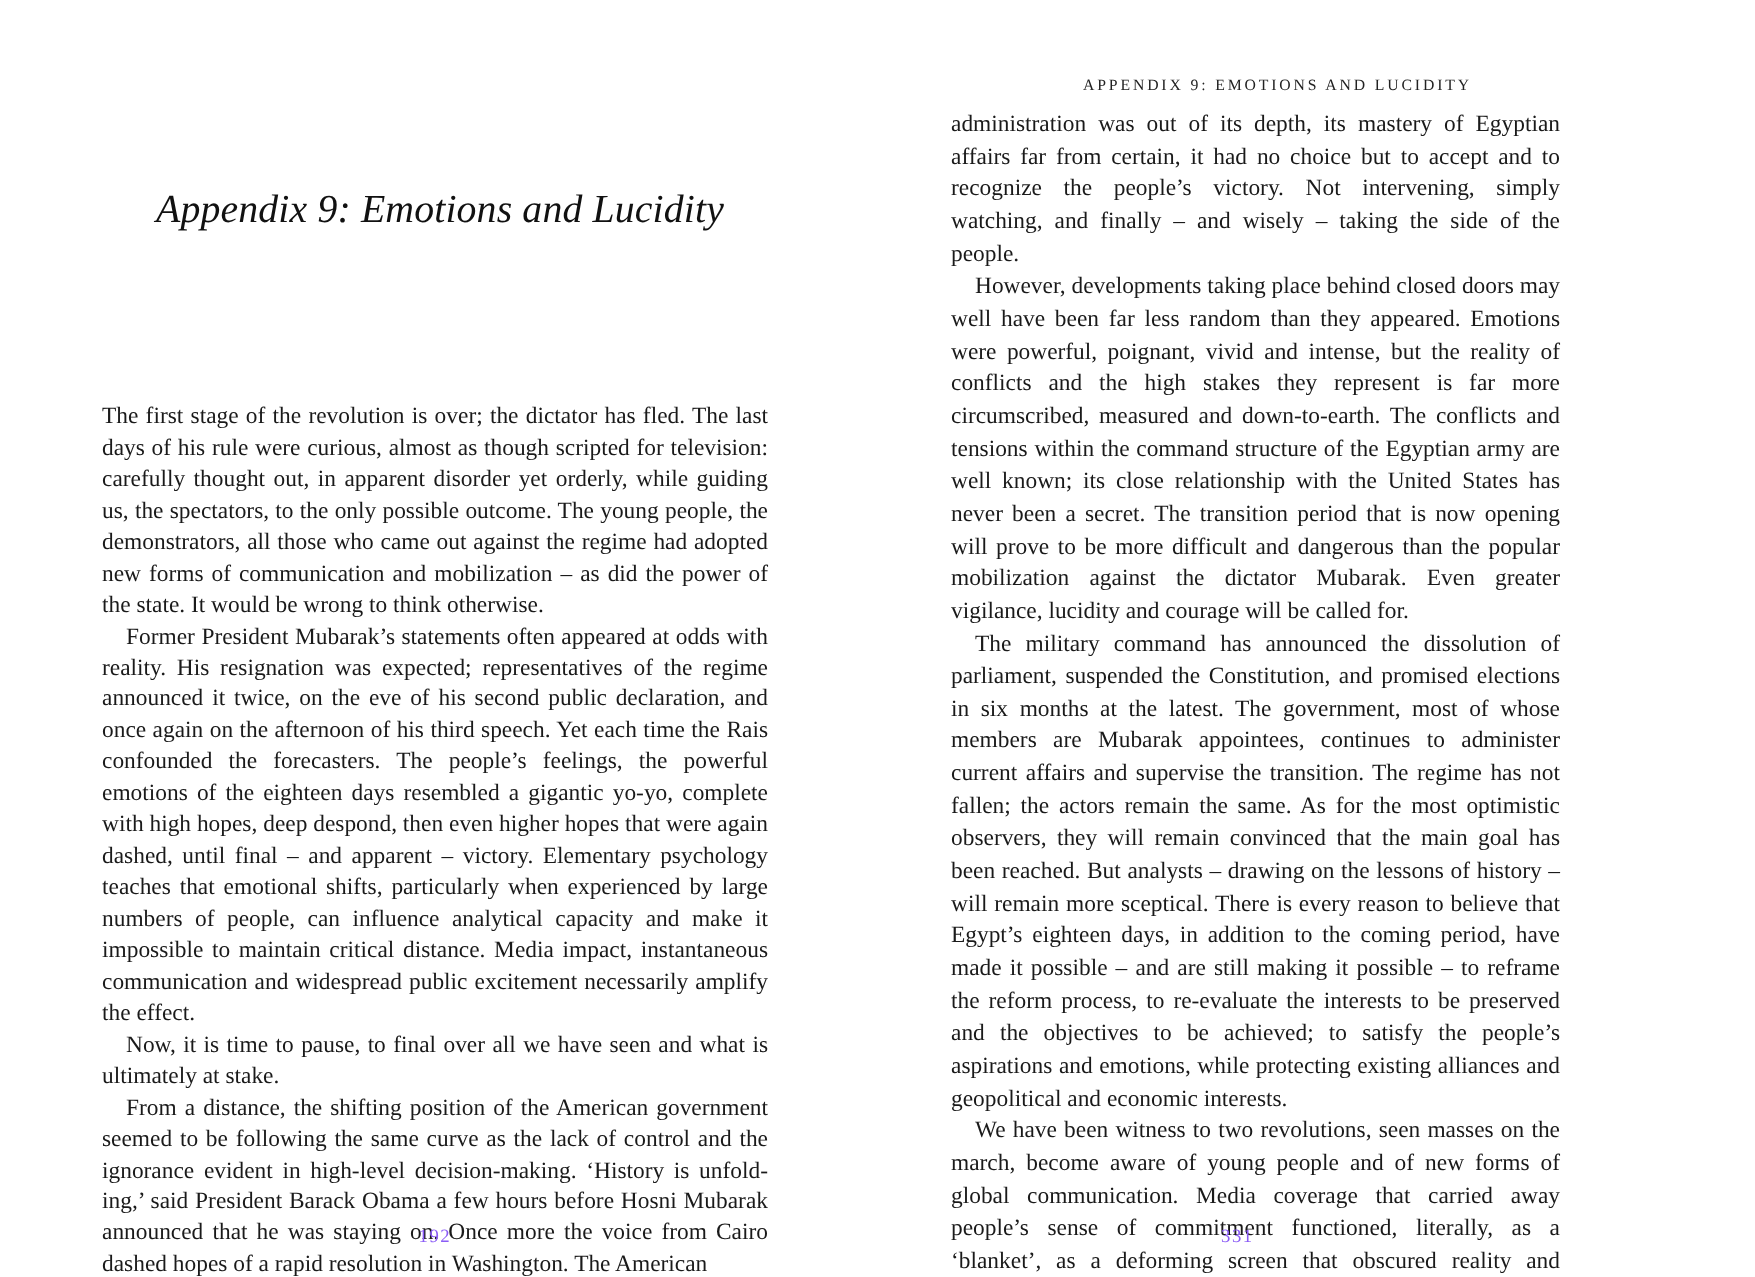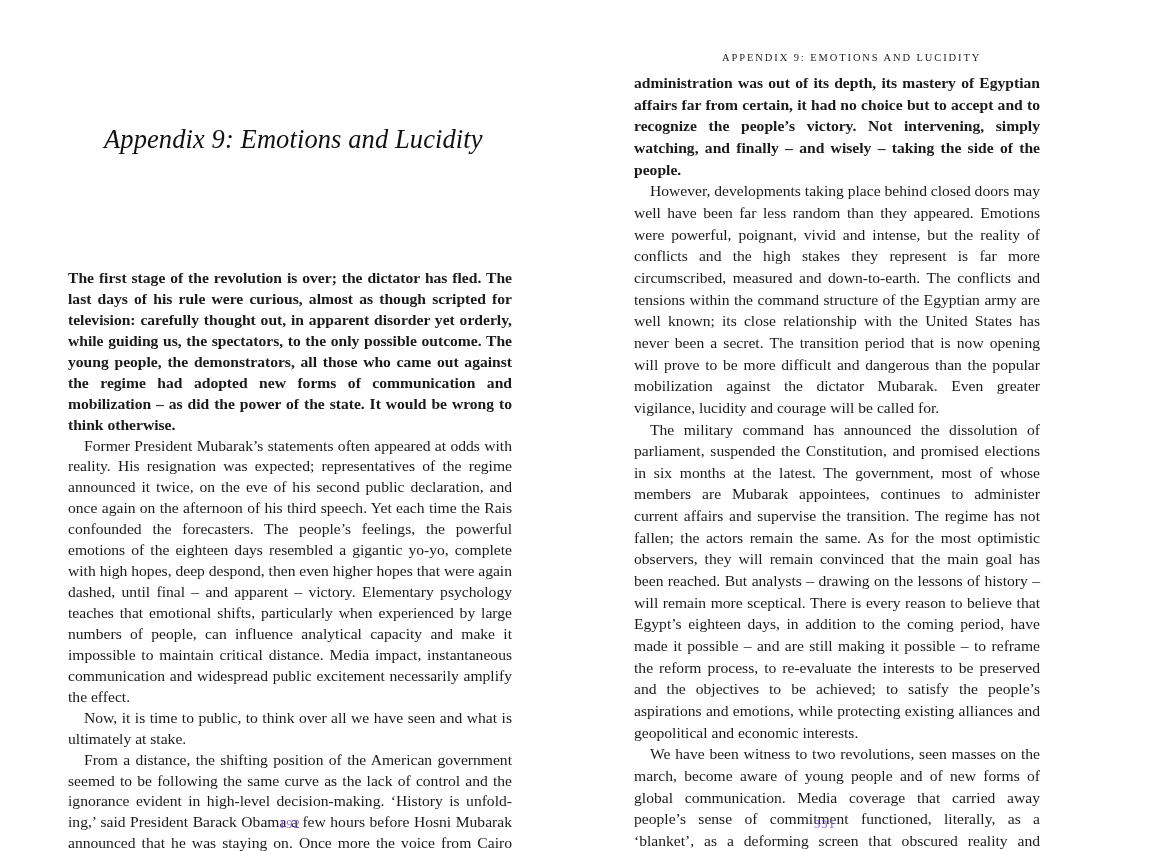--- a/index.html
+++ b/index.html
@@ -13,35 +13,35 @@
                    font-style: italic; font-size: 26.5px; letter-spacing: 0.1px;
                    margin: 0; font-weight: normal; color: #111; white-space: nowrap; }
 
   .running-head { position: absolute; left: 137px; top: 52px;
                   font-size: 10.5px; letter-spacing: 1.9px; color: #222; white-space: nowrap; }
 
   .body { position: absolute; font-size: 15.6px; text-align: justify; }
   .page-left .body { left: 68px; top: 268px; width: 444px; line-height: 20.93px; }
   .page-right .body { left: 49px; top: 72px; width: 406px; line-height: 21.65px; }
   .body p { margin: 0; text-indent: 16px; hyphens: manual; }
-  .body p.first { text-indent: 0; font-weight: bold; }
+  .body p.first { text-indent: 0; }
 
   .folio { position: absolute; top: 817px; font-size: 12.5px; letter-spacing: 1px; color: #8b5cf6; }
   .page-left .folio { left: 279px; }
   .page-right .folio { left: 229px; }
 </style>
 </head>
 <body>
 
 <div class="page page-left">
   <h1 class="chapter-title">Appendix 9: Emotions and Lucidity</h1>
   <div class="body">
     <p class="first">The first stage of the revolution is over; the dictator has fled. The last days of his rule were curious, almost as though scripted for television: carefully thought out, in apparent disorder yet orderly, while guiding us, the spectators, to the only possible outcome. The young people, the demonstrators, all those who came out against the regime had adopted new forms of communication and mobilization – as did the power of the state. It would be wrong to think otherwise.</p>
     <p>Former President Mubarak’s statements often appeared at odds with reality. His resignation was expected; representatives of the regime announced it twice, on the eve of his second public declaration, and once again on the afternoon of his third speech. Yet each time the Rais con­founded the forecasters. The people’s feelings, the powerful emotions of the eighteen days resembled a gigantic yo-yo, complete with high hopes, deep despond, then even higher hopes that were again dashed, until final – and apparent – victory. Elementary psychology teaches that emo­tional shifts, particularly when experienced by large numbers of people, can influence analytical capacity and make it impossible to maintain critical distance. Media impact, instantaneous communication and wide­spread public excitement necessarily amplify the effect.</p>
-    <p>Now, it is time to public, to think over all we have seen and what is ultimately at stake.</p>
+    <p>Now, it is time to pause, to final over all we have seen and what is ultimately at stake.</p>
     <p>From a distance, the shifting position of the American government seemed to be following the same curve as the lack of control and the ignorance evident in high-level decision-making. ‘History is unfold­ing,’ said President Barack Obama a few hours before Hosni Mubarak announced that he was staying on. Once more the voice from Cairo dashed hopes of a rapid resolution in Washington. The American</p>
   </div>
   <div class="folio">192</div>
 </div>
 
 <div class="page page-right">
   <div class="running-head">APPENDIX 9: EMOTIONS AND LUCIDITY</div>
   <div class="body">
     <p class="first">administration was out of its depth, its mastery of Egyptian affairs far from certain, it had no choice but to accept and to recognize the people’s victory. Not intervening, simply watching, and finally – and wisely – taking the side of the people.</p>
     <p>However, developments taking place behind closed doors may well have been far less random than they appeared. Emotions were power­ful, poignant, vivid and intense, but the reality of conflicts and the high stakes they represent is far more circumscribed, measured and down-to-earth. The conflicts and tensions within the command struc­ture of the Egyptian army are well known; its close relationship with the United States has never been a secret. The transition period that is now opening will prove to be more difficult and dangerous than the popular mobilization against the dictator Mubarak. Even greater vigilance, lucidity and courage will be called for.</p>

